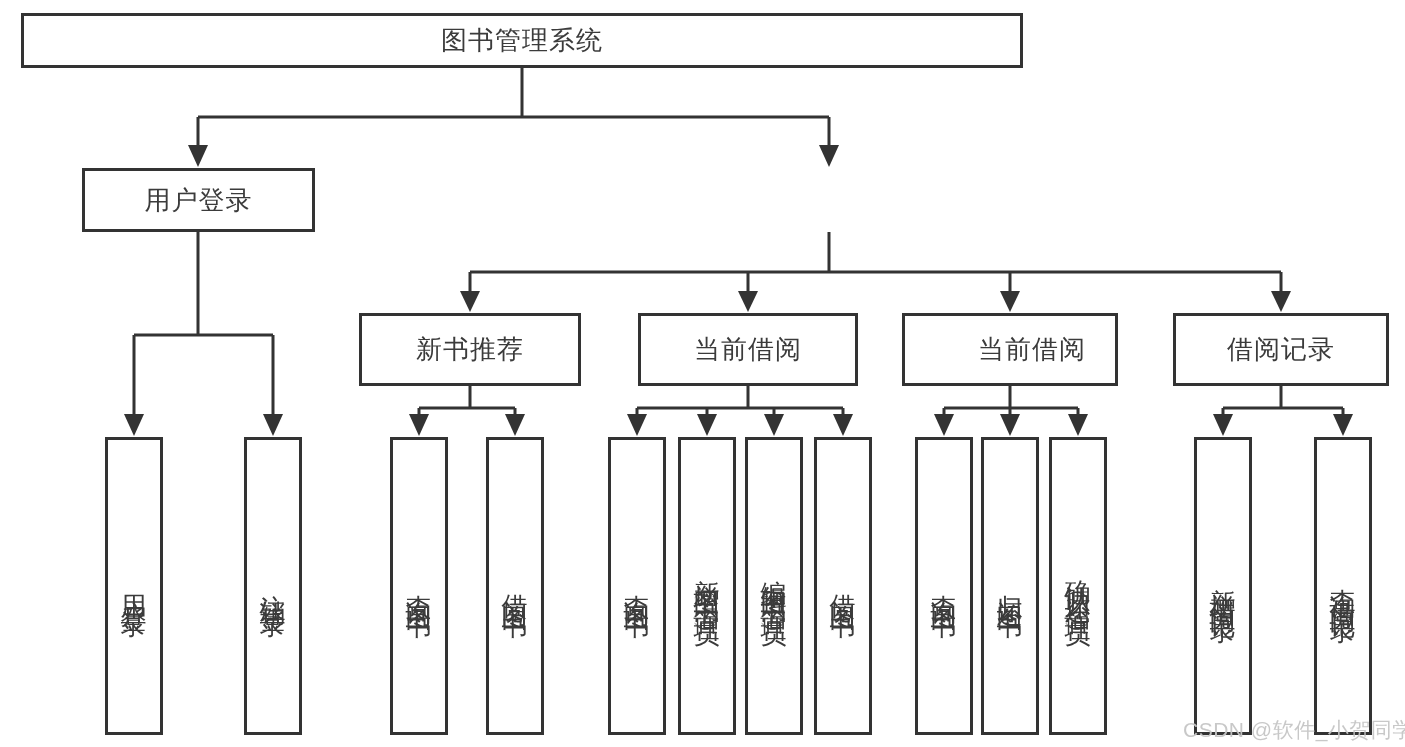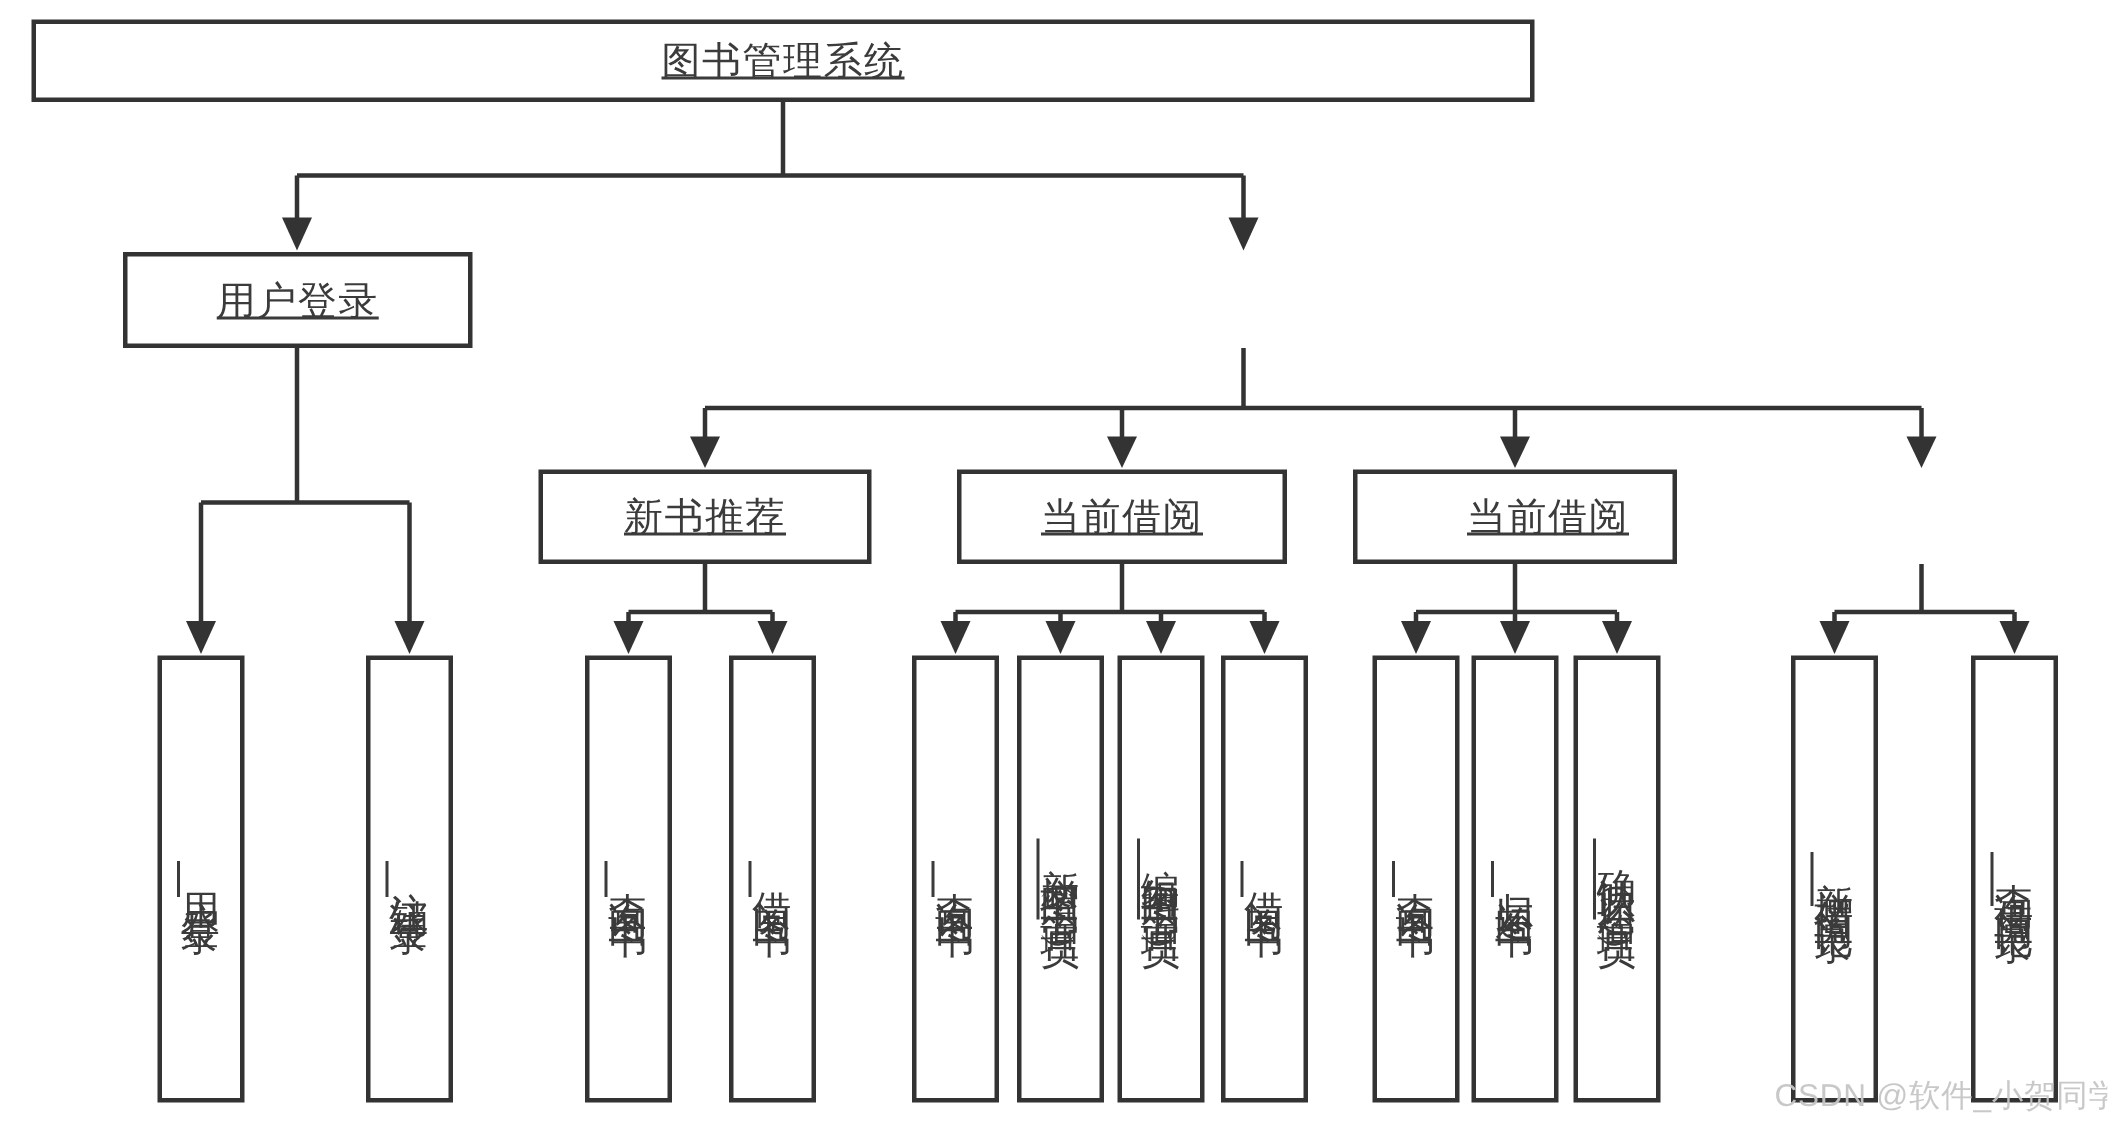--- a/index.html
+++ b/index.html
@@ -29,30 +29,29 @@
   .node {
     position: absolute;
     background: #ffffff;
     border: 3px solid var(--line, #333333);
     box-sizing: border-box;
     display: flex;
     align-items: center;
     justify-content: center;
     color: var(--text, #3b3b3b);
     z-index: 2;
-    text-decoration: underline;
   }
   .hnode {
     font-size: 26px;
     letter-spacing: 1px;
     white-space: nowrap;
   }
   .root-node  { left: 21px;  top: 13px;  width: 1002px; height: 55px; }
   .l2-node    { top: 168px; width: 233px; height: 64px; }
-  .l3-node    { top: 313px; height: 63px; }
+  .l3-node    { top: 313px; height: 73px; }
   .vnode {
     top: 437px;
     width: 58px;
     height: 298px;
   }
   .vnode .vtext {
     writing-mode: vertical-rl;
     font-size: 26px;
     line-height: 1;
     letter-spacing: 6px;
@@ -125,20 +124,21 @@
     </g>
   </svg>
 
   <div class="node hnode root-node">图书管理系统</div>
 
   <div class="node hnode l2-node" style="left:82px;">用户登录</div>
 
   <div class="node hnode l3-node" style="left:359px; width:222px;">新书推荐</div>
   <div class="node hnode l3-node" style="left:638px; width:220px;">当前借阅</div>
   <div class="node hnode l3-node" style="left:902px; width:216px;padding-left:44px;">当前借阅</div>
+  <div class="node hnode l3-node" style="left:1173px; width:216px;">借阅记录</div>
 
   <div class="node vnode" style="left:105px;">
     <span class="vtext">用户登录</span>
   </div>
   <div class="node vnode" style="left:244px;">
     <span class="vtext">注销登录</span>
   </div>
 
   <div class="node vnode" style="left:390px;">
     <span class="vtext">查询图书</span>

